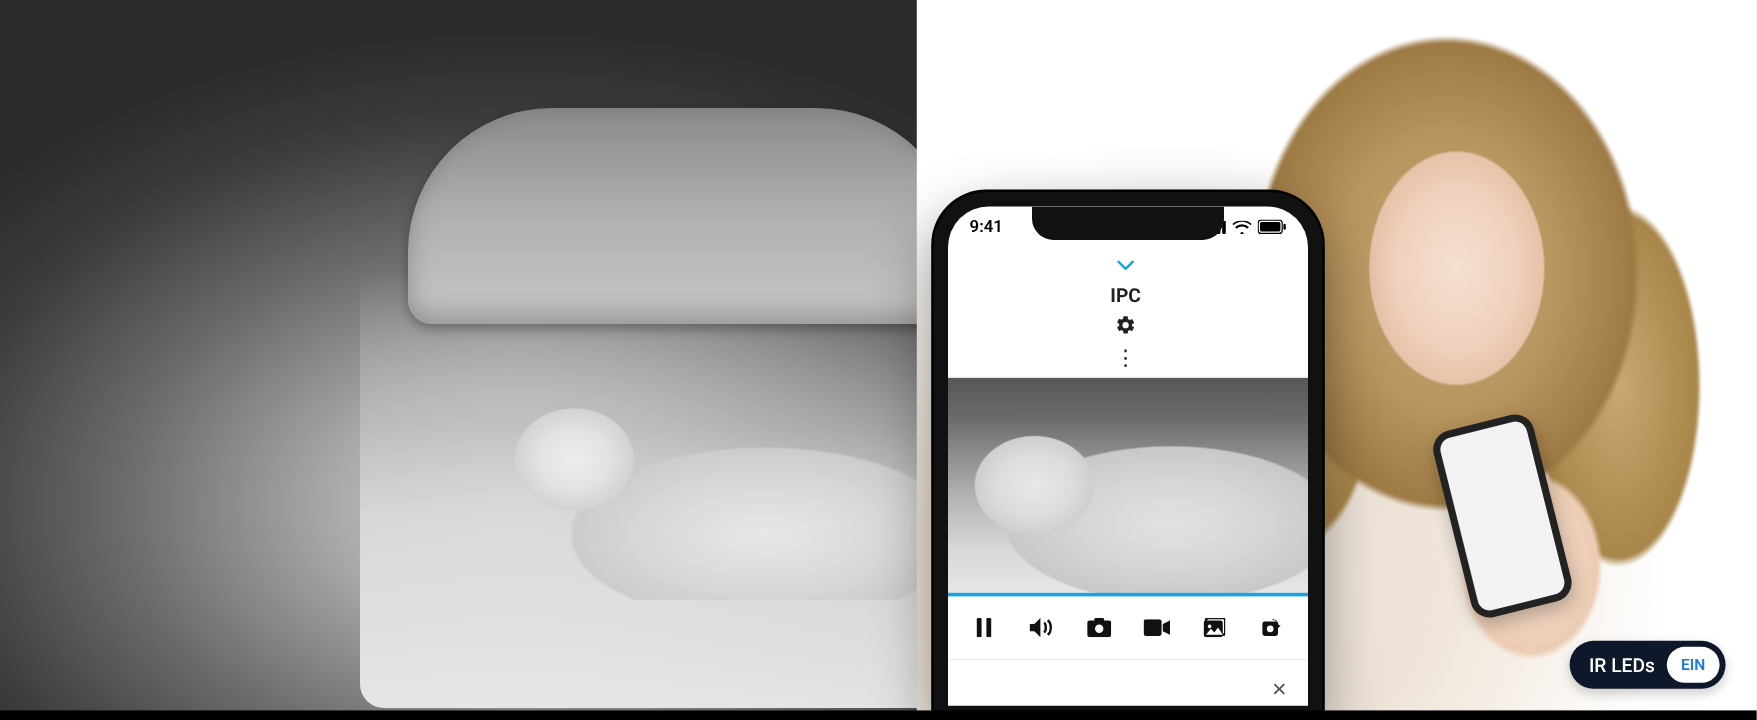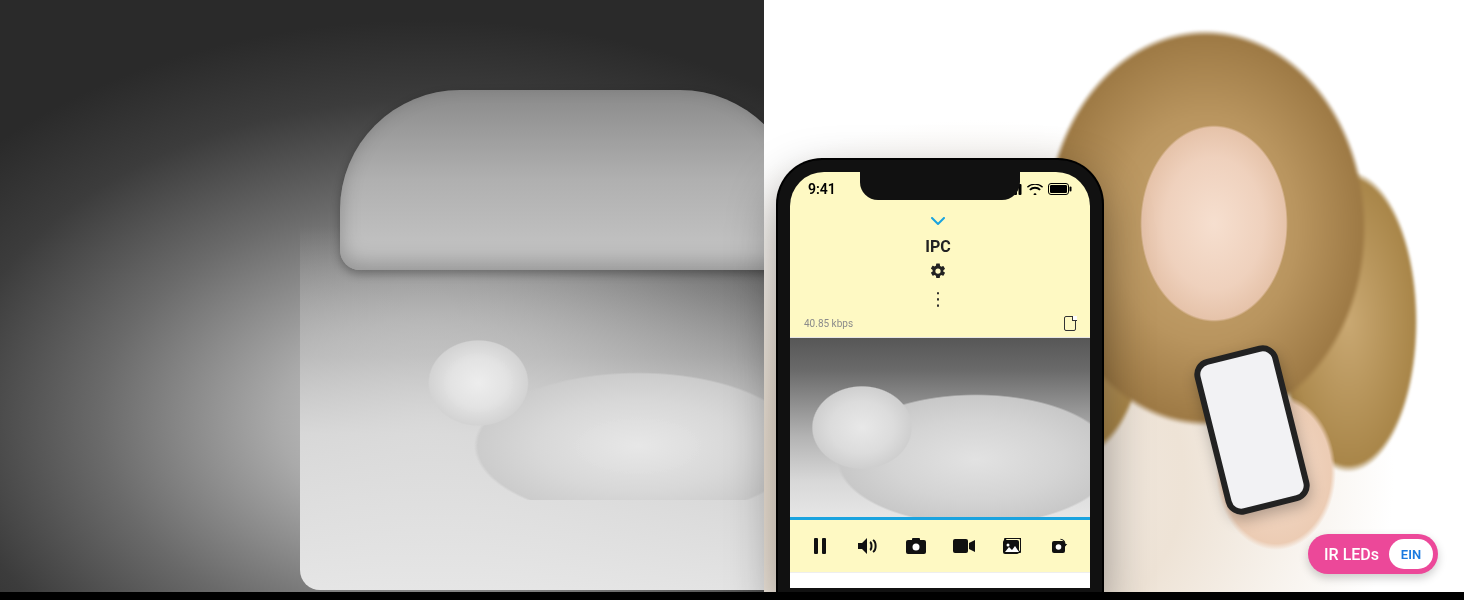--- a/index.html
+++ b/index.html
@@ -108,21 +108,21 @@
     width: 324px; height: 440px;
     background: #111;
     border-radius: 44px 44px 0 0;
     padding: 12px;
     box-shadow: 0 0 0 2px #000, 0 20px 50px rgba(0,0,0,.4);
     overflow: hidden;
   }
   .screen {
     position: relative;
     width: 100%; height: 100%;
-    background: #fef9c3;
+    background: #ffffff;
     border-radius: 34px 34px 0 0;
     overflow: hidden;
   }
   .notch {
     position: absolute;
     left: 50%; top: 0;
     transform: translateX(-50%);
     width: 160px; height: 28px;
     background: #111;
     border-radius: 0 0 18px 18px;
@@ -202,21 +202,21 @@
     color: #555;
     cursor: pointer;
     display:flex; align-items:center; justify-content:center;
   }
 
   
   .badge {
     position: absolute;
     right: 26px; bottom: 26px;
     height: 40px;
-    background: #ec4899;
+    background: #0f172a;
     border-radius: 999px;
     display: flex;
     align-items: center;
     padding: 0 5px 0 16px;
     gap: 10px;
     box-shadow: 0 4px 10px rgba(0,0,0,.2);
   }
   .badge-label {
     color: #fff;
     font-size: 16px;
@@ -301,24 +301,20 @@
         </span>
         <span class="title">IPC</span>
         <span class="gear">
           <svg width="18" height="18" viewBox="0 0 24 24">
               <path fill="#222" d="M19.14 12.94a7.14 7.14 0 000-1.88l2.03-1.58a.5.5 0 00.12-.64l-1.92-3.32a.5.5 0 00-.6-.22l-2.39.96a7.03 7.03 0 00-1.63-.94l-.36-2.54A.5.5 0 0013.9 2h-3.8a.5.5 0 00-.49.42l-.36 2.54c-.58.24-1.13.55-1.63.94l-2.39-.96a.5.5 0 00-.6.22L2.71 8.48a.5.5 0 00.12.64l2.03 1.58a7.14 7.14 0 000 1.88l-2.03 1.58a.5.5 0 00-.12.64l1.92 3.32c.13.22.39.31.6.22l2.39-.96c.5.39 1.05.7 1.63.94l.36 2.54c.4.24.24.42.49.42h3.8c.25 0 .46-.18.49-.42l.36-2.54c.58-.24 1.13-.55 1.63-.94l2.39.96c.22.09.48 0 .6-.22l1.92-3.32a.5.5 0 00-.12-.64zM12 15.5A3.5 3.5 0 1112 8.5a3.5 3.5 0 010 7z"></path>
             </svg>
         </span>
         <span class="more">⋮</span>
       </div>
 
-      <div class="subbar">
-        <span>40.85 kbps</span>
-        <span class="sd"></span>
-      </div>
 
       <div class="video"></div>
       <div class="progress"></div>
 
       <div class="toolbar">
         <span class="tbtn" title="pause">
           <svg width="14" height="16" viewBox="0 0 14 16">
               <rect x="1" y="0" width="4" height="16" rx="1" fill="#111"></rect>
               <rect x="9" y="0" width="4" height="16" rx="1" fill="#111"></rect>
             </svg>

